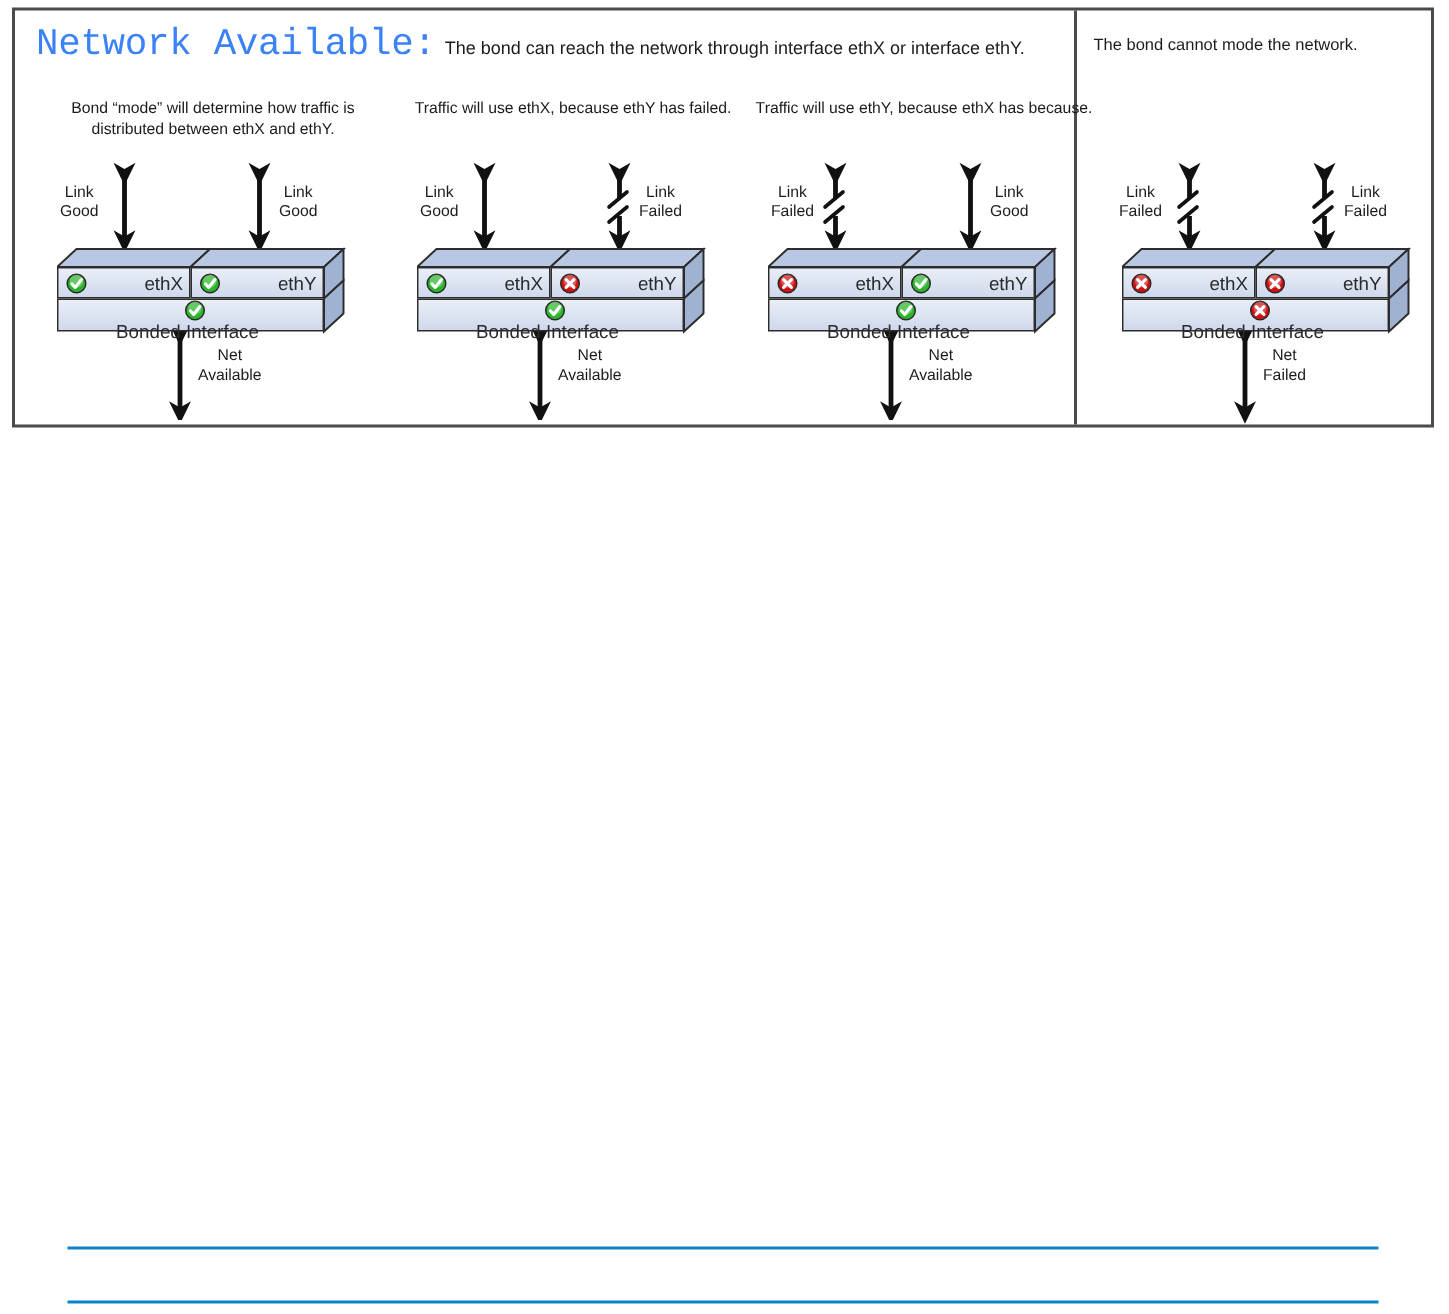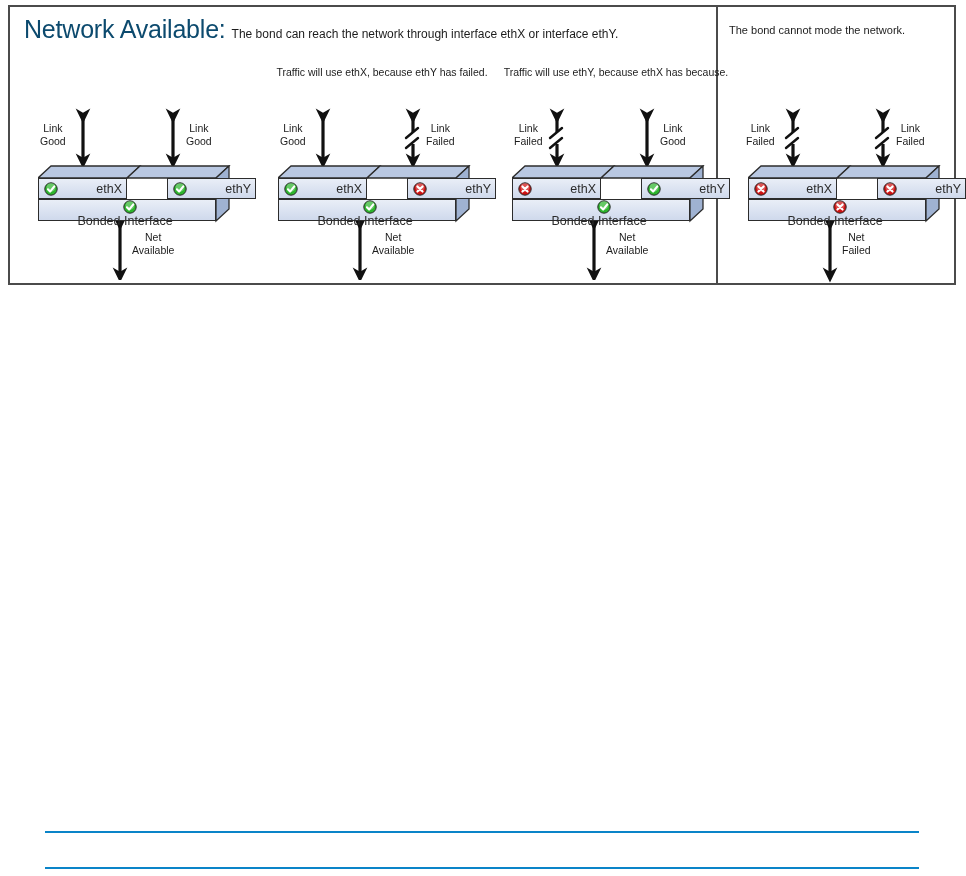--- a/index.html
+++ b/index.html
@@ -43,23 +43,24 @@
     position: absolute;
     white-space: nowrap;
   }
   #available-heading-row { left: 14px; top: 8px; }
   #down-heading-row      { left: 718px; top: 6px; }
 
   .heading-title {
     font-size: 25px;
     font-weight: 400;
     letter-spacing: -0.2px;
-    color: #0c4a6e;
+    color: #3b82f6;
     display: inline-block;
     vertical-align: baseline;
+    font-family: Liberation Mono, monospace;
   }
   .heading-sub {
     font-size: 12px;
     color: #1c1c1c;
     display: inline-block;
     vertical-align: baseline;
     padding-left: 6px;
   }
   #down-heading-row .heading-sub {
     display: block;
@@ -112,21 +113,21 @@
     box-sizing: border-box;
     border: 1.4px solid #2c2c2c;
     background: linear-gradient(#e9eef7, #cfd9ec);
     display: flex;
     align-items: center;
   }
   .row-eth-left {
     left: 0px;  top: 13px; width: 89px;  height: 21px;
   }
   .row-eth-right {
-    left: 89px; top: 13px; width: 89px;  height: 21px; margin-left: 40px;
+    left: 89px; top: 13px; width: 89px;  height: 21px;
   }
   .row-bond {
     left: 0px;  top: 34px; width: 178px; height: 22px; flex-direction: column;
   }
 
   .status-dot {
     width: 14px;
     height: 14px;
     margin-left: 5px;
     flex: 0 0 14px;
@@ -182,20 +183,21 @@
 
   <div id="available-heading-row" class="heading-row">
     <span class="heading-title">Network Available:</span><span class="heading-sub">The bond can reach the network through interface ethX or interface ethY.</span>
   </div>
 
   <div id="down-heading-row" class="heading-row">
     <span class="heading-sub">The bond cannot mode the network.</span>
   </div>
 
   <div id="diagram-0" class="diagram">
+    <div class="diagram-caption">Bond “mode” will determine how traffic is distributed between ethX and ethY.</div>
     <div class="arrows">
         <svg width="228" height="215" viewBox="0 0 228 215" style="position: absolute; left: 0px; top: 0px;">
           <defs>
             <marker id="ah0" viewBox="0 0 10 10" refX="5" refY="5" markerWidth="5.2" markerHeight="5.2" orient="auto">
               <path d="M0.5,0.6 L9.5,5 L0.5,9.4 L3,5 Z" fill="#111111"></path>
             </marker>
           </defs>
           <line x1="55" y1="51" x2="55" y2="96" stroke="#111111" stroke-width="3.2" marker-start="url(#ah0)" marker-end="url(#ah0)"></line>
           <line x1="145" y1="51" x2="145" y2="96" stroke="#111111" stroke-width="3.2" marker-start="url(#ah0)" marker-end="url(#ah0)"></line>
           <line x1="92" y1="158" x2="92" y2="210" stroke="#111111" stroke-width="3.2" marker-start="url(#ah0)" marker-end="url(#ah0)"></line>

